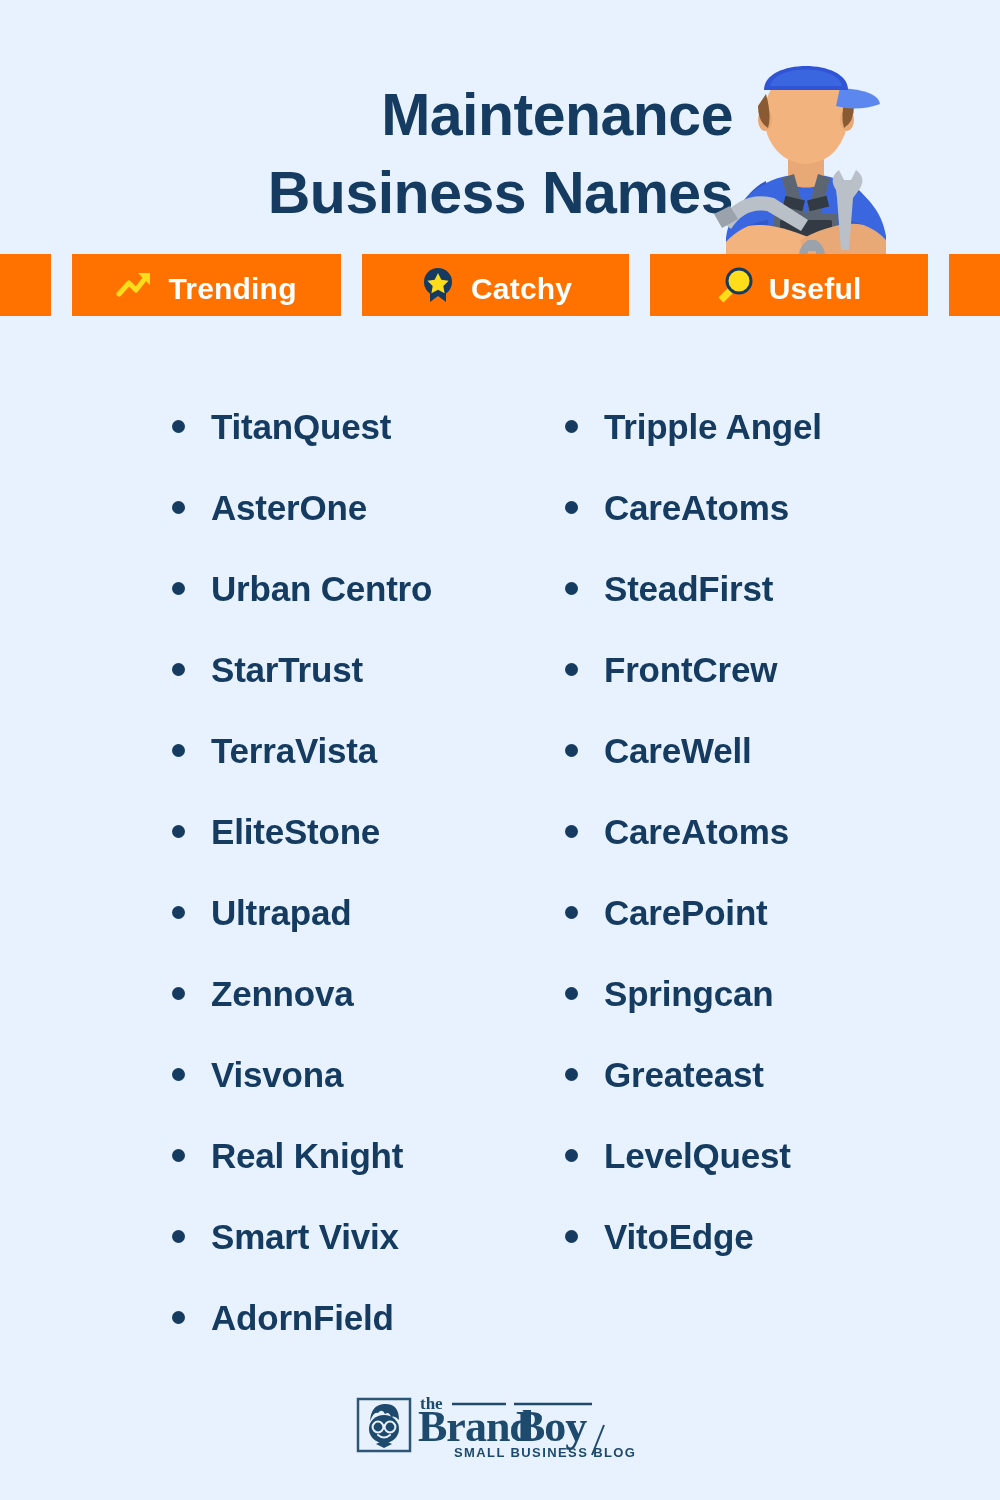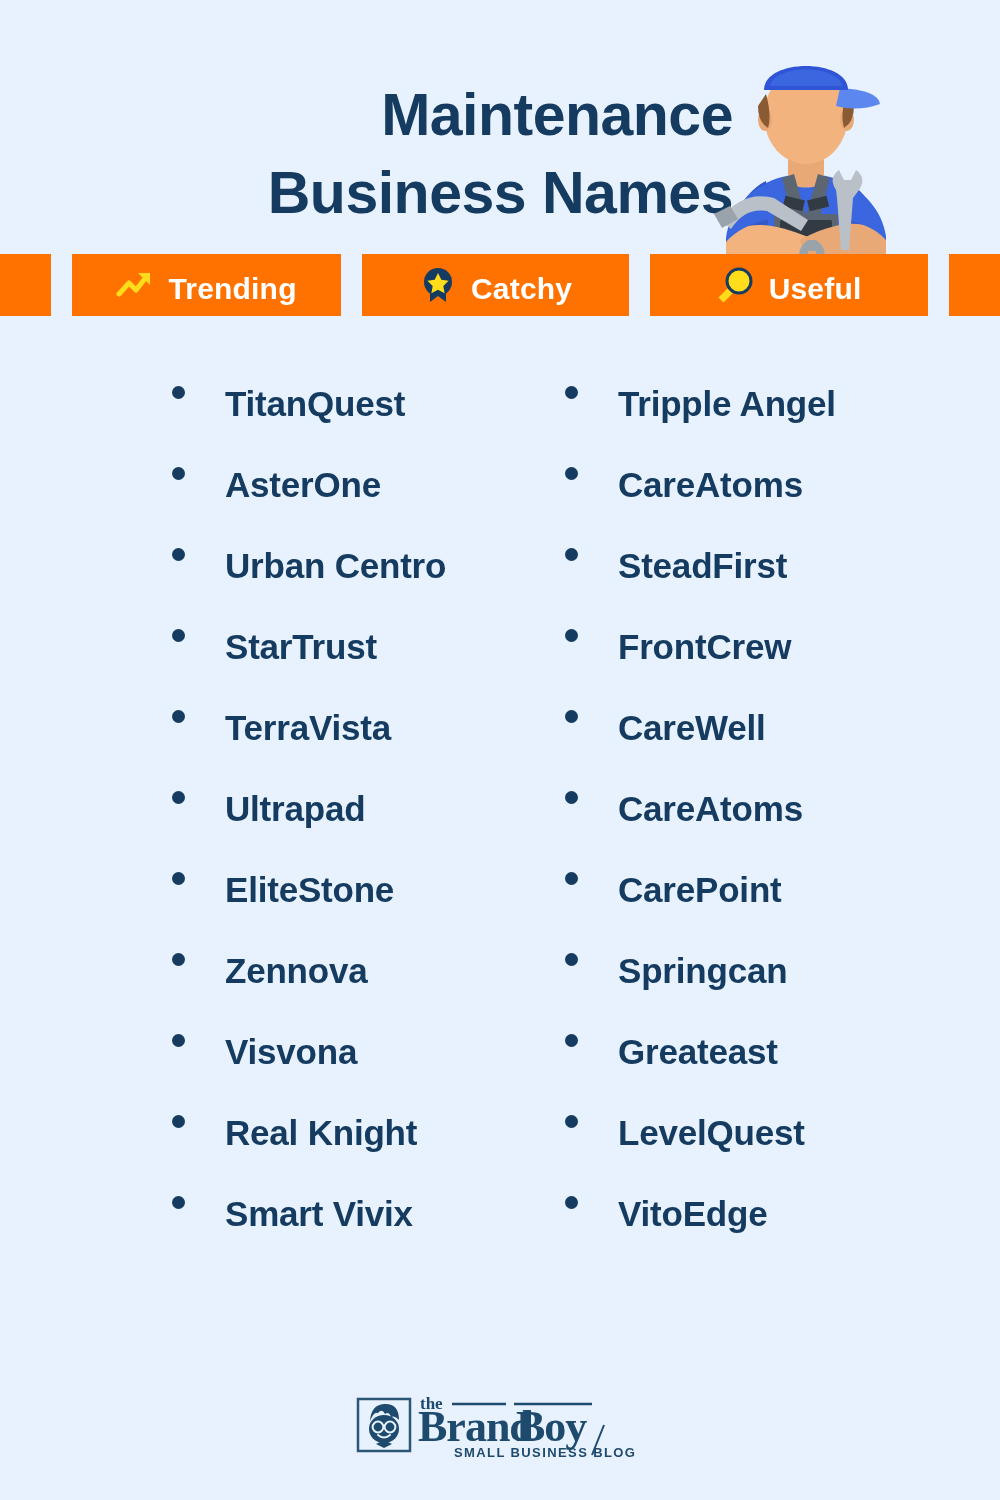--- a/index.html
+++ b/index.html
@@ -106,22 +106,22 @@
   .col {
     display: flex;
     flex-direction: column;
   }
   .col-left  { width: 383px; margin-left: 172px; }
   .col-right { width: 400px; margin-left: 10px; }
 
   .name-item {
     height: 81px;
     display: flex;
-    align-items: flex-start;
-    gap: 40px;
+    align-items: center;
+    gap: 26px;
   }
   .bullet {
     width: 13px;
     height: 13px;
     flex: 0 0 13px;
     border-radius: 50%;
     background: #153c60;
   }
   .name-text {
     font-size: 35px;
@@ -259,41 +259,45 @@
       <li class="name-item">
         <span class="bullet"></span>
         <span class="name-text">StarTrust</span>
       </li>
       <li class="name-item">
         <span class="bullet"></span>
         <span class="name-text">TerraVista</span>
       </li>
       <li class="name-item">
         <span class="bullet"></span>
+        <span class="name-text">EliteStone</span>
+      </li>
+      <li class="name-item">
+        <span class="bullet"></span>
         <span class="name-text">Ultrapad</span>
       </li>
       <li class="name-item">
         <span class="bullet"></span>
-        <span class="name-text">EliteStone</span>
-      </li>
-      <li class="name-item">
-        <span class="bullet"></span>
         <span class="name-text">Zennova</span>
       </li>
       <li class="name-item">
         <span class="bullet"></span>
         <span class="name-text">Visvona</span>
       </li>
       <li class="name-item">
         <span class="bullet"></span>
         <span class="name-text">Real Knight</span>
       </li>
       <li class="name-item">
         <span class="bullet"></span>
         <span class="name-text">Smart Vivix</span>
+      </li>
+      <li class="name-item">
+        <span class="bullet"></span>
+        <span class="name-text">AdornField</span>
       </li>
     </ul>
 
     <ul class="col col-right">
       <li class="name-item">
         <span class="bullet"></span>
         <span class="name-text">Tripple Angel</span>
       </li>
       <li class="name-item">
         <span class="bullet"></span>

